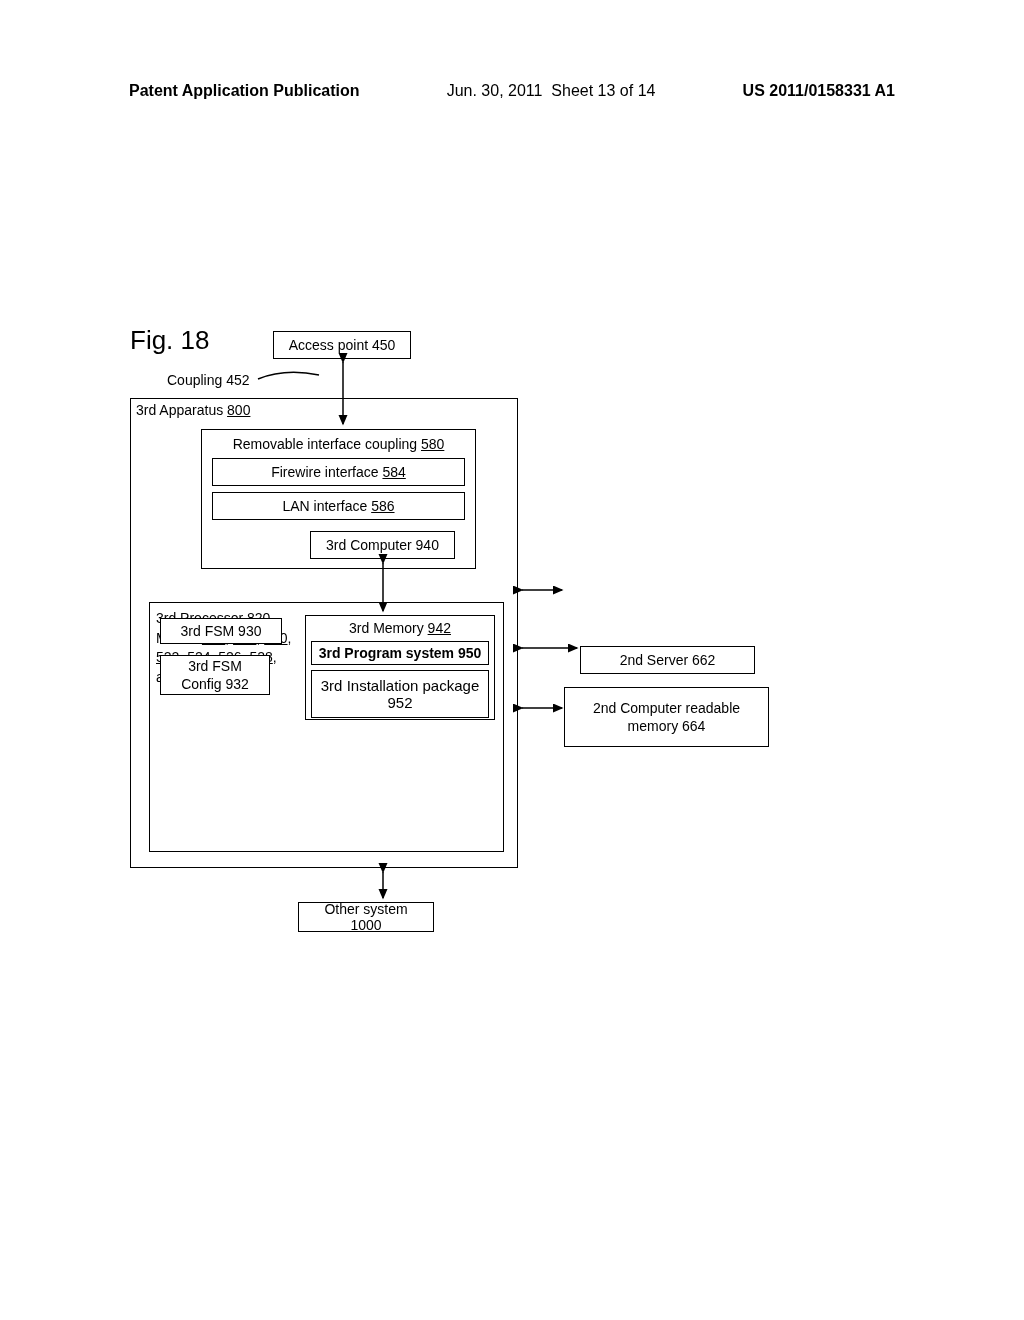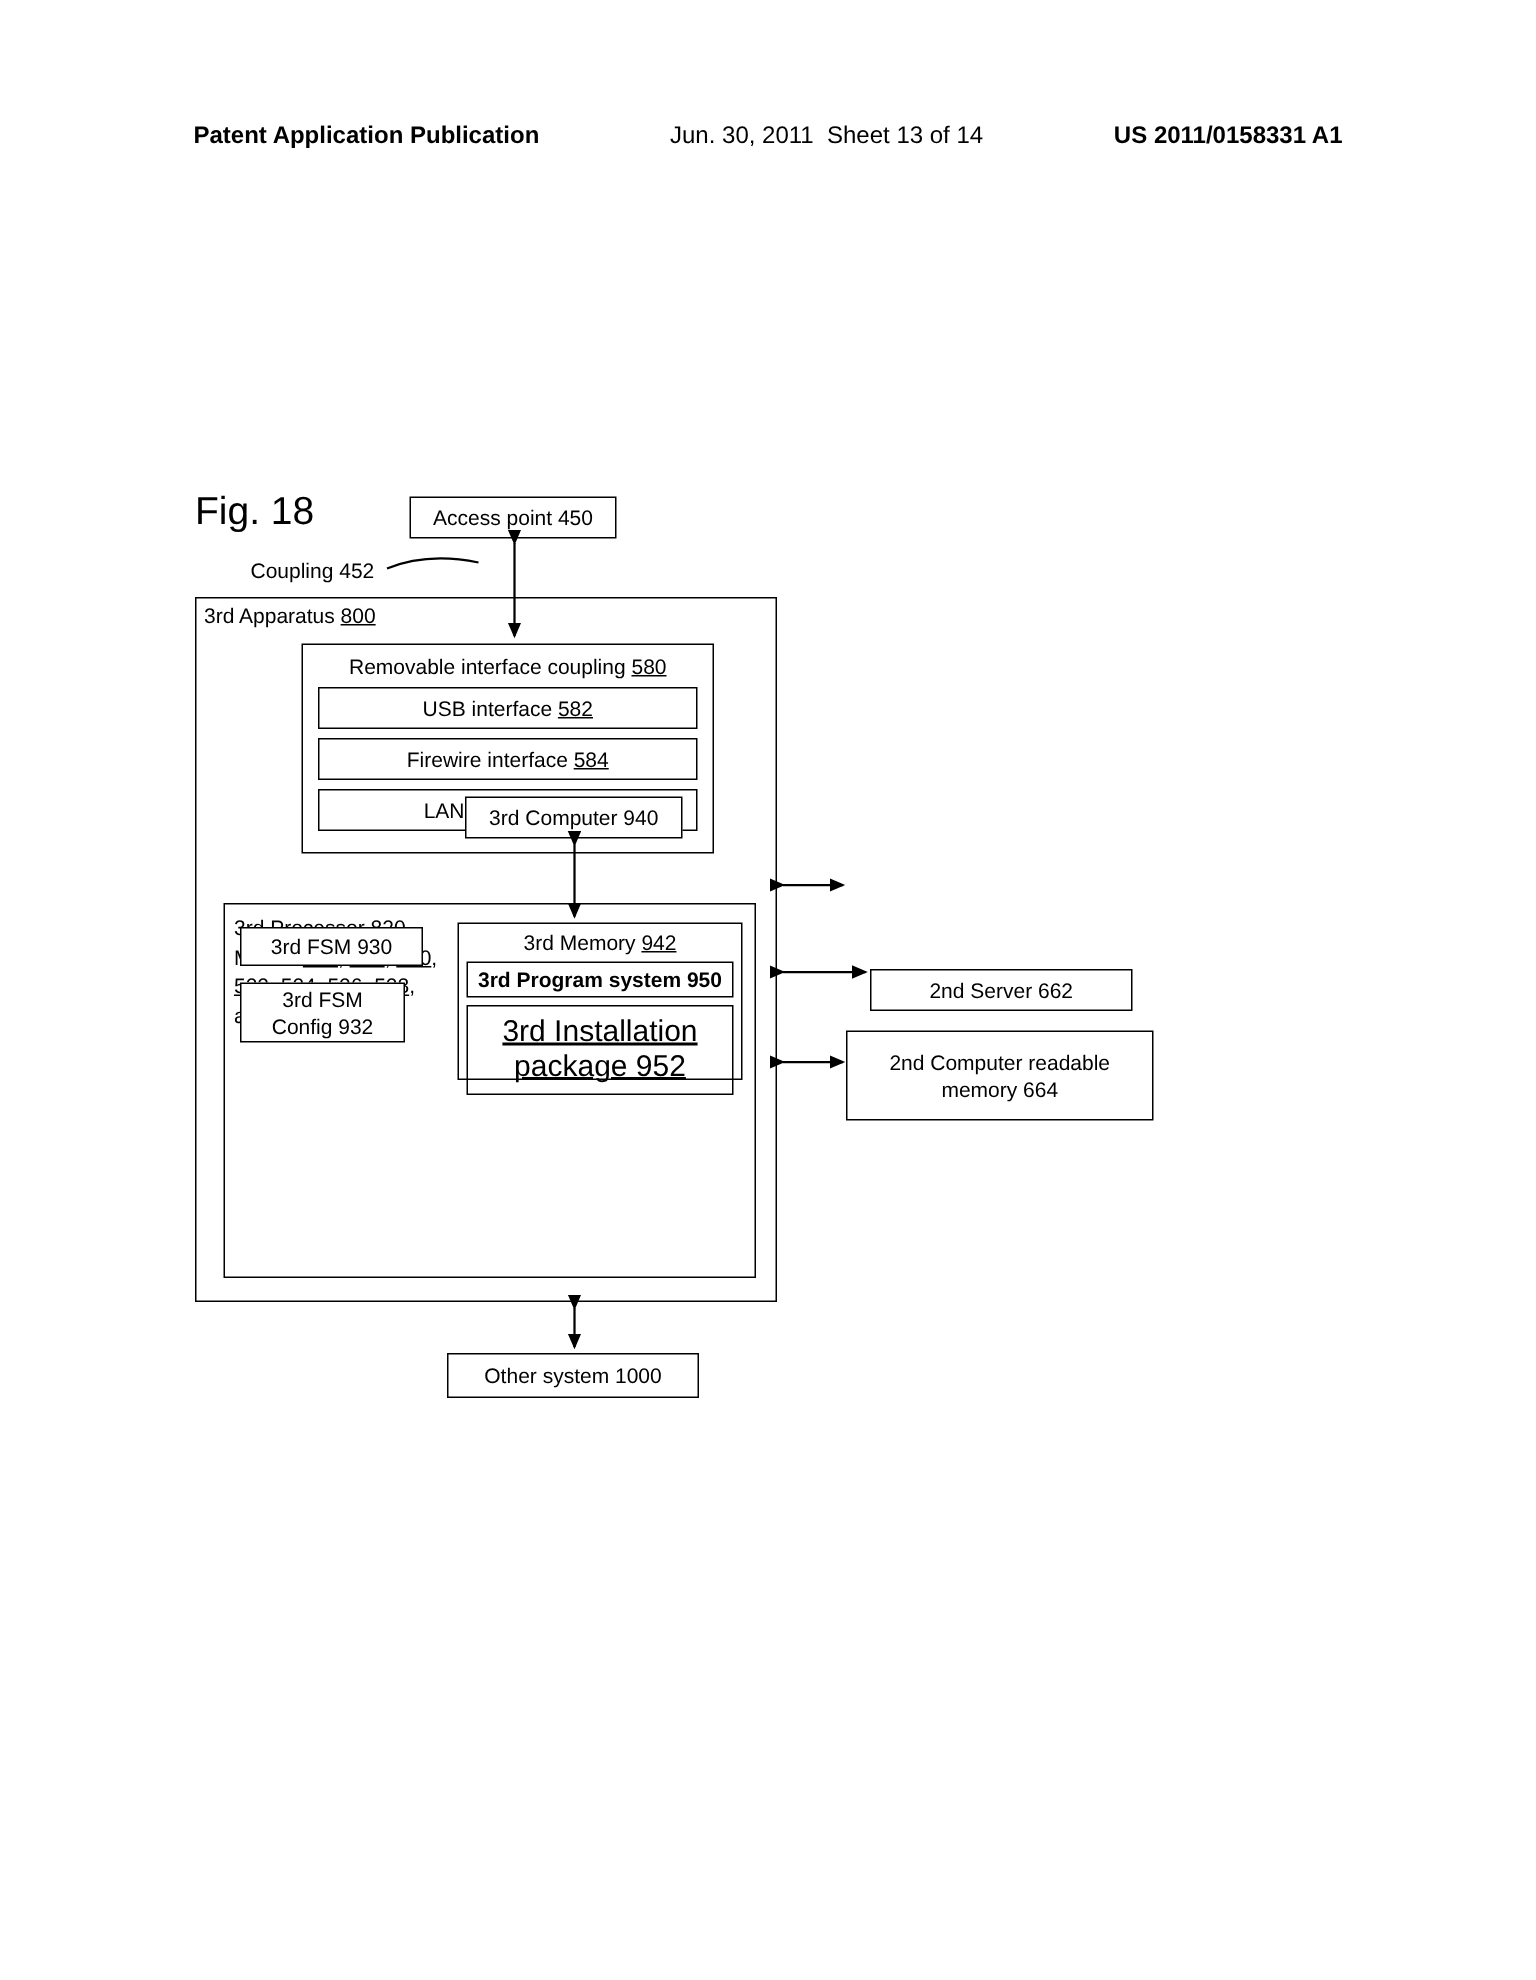--- a/index.html
+++ b/index.html
@@ -110,27 +110,27 @@
     .memory-group {
       position: absolute;
       top: 295px;
       left: 175px;
       width: 190px;
       height: 105px;
       border: 1.5px solid black;
     }
     .memory-title { text-align: center; font-size: 14px; margin-top: 4px; }
     .program-sys { border: 1.5px solid black; margin: 5px; padding: 3px; text-align: center; font-size: 14px; font-weight: bold; }
-    .install-pkg { border: 1.5px solid black; margin: 5px; padding: 6px 3px; text-align: center; font-size: 20px; text-decoration: underline; }
+    .install-pkg { border: 1.5px solid black; margin: 5px; padding: 6px 3px; text-align: center; font-size: 15px; }
     .fsm-box { top: 298px; left: 30px; width: 122px; height: 26px; }
     .fsm-config { top: 335px; left: 30px; width: 110px; height: 40px; flex-direction: column; line-height: 1.3; }
     .install-device { top: 257px; left: 435px; width: 205px; height: 28px; }
     .server-box { top: 326px; left: 450px; width: 175px; height: 28px; }
     .readable-mem { top: 367px; left: 434px; width: 205px; height: 60px; flex-direction: column; line-height: 1.3; }
-    .other-sys { top: 582px; left: 168px; width: 168px; height: 30px; }
+    .other-sys { top: 582px; left: 168px; width: 136px; height: 30px; }
     svg.connectors {
       position: absolute;
       top: 0;
       left: 0;
       width: 100%;
       height: 100%;
       pointer-events: none;
     }
     .underline { text-decoration: underline; }
   </style>
@@ -156,23 +156,20 @@
   <div class="apparatus">
     <div class="apparatus-label">
       <span>3rd Apparatus </span><span class="underline">800</span>
     </div>
 
     <div class="interface-group">
       <div class="interface-title">
         <span>Removable interface coupling </span><span class="underline">580</span>
       </div>
       <div class="interface-item">
-        <span>USB interface </span><span class="underline">582</span>
-      </div>
-      <div class="interface-item">
         <span>Firewire interface </span><span class="underline">584</span>
       </div>
       <div class="interface-item">
         <span>LAN interface </span><span class="underline">586</span>
       </div>
     </div>
 
     <div class="processor-group">
       <div class="processor-label">
         <span>3rd Processor </span><span class="underline">820</span>,<br>

